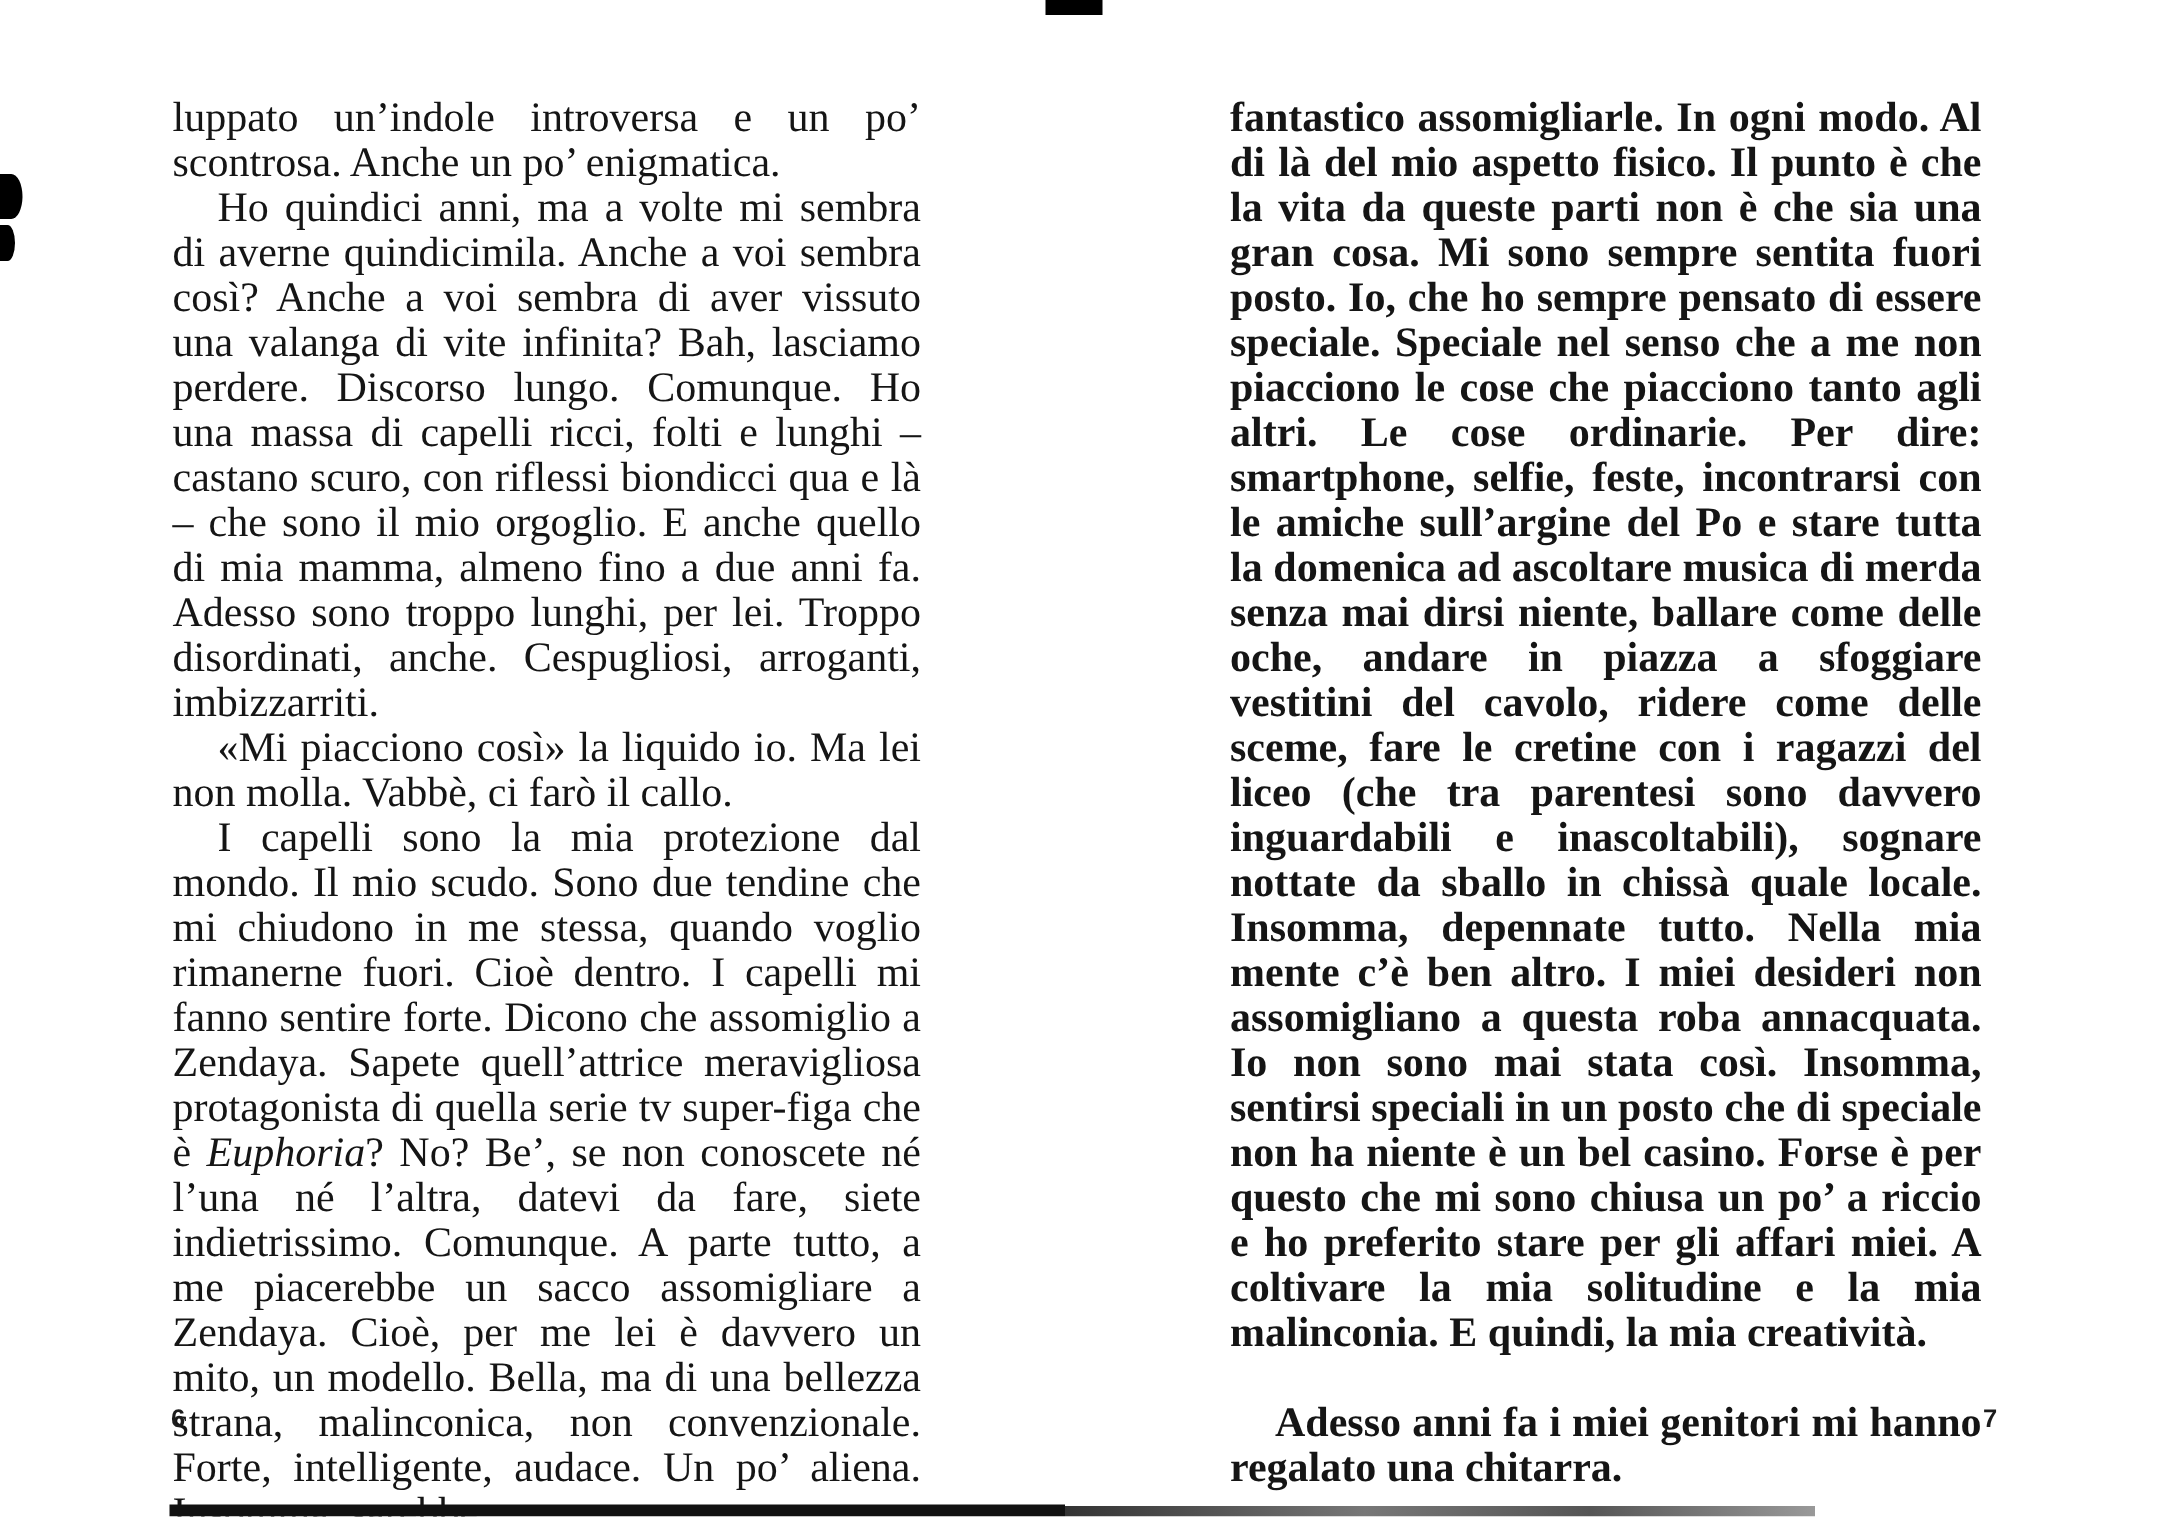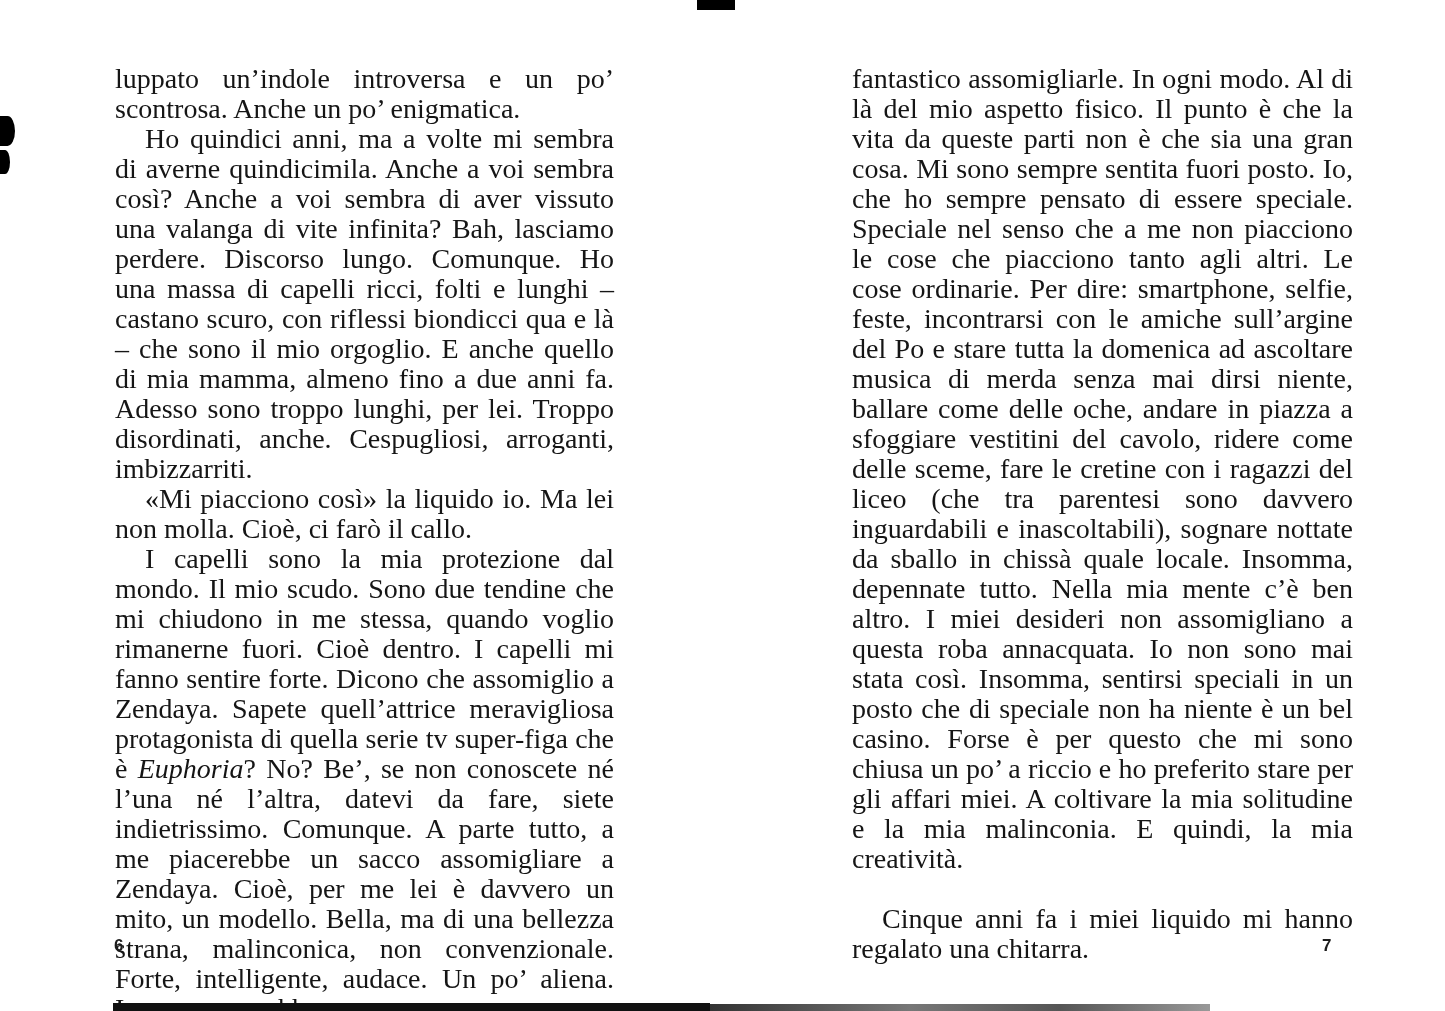--- a/index.html
+++ b/index.html
@@ -7,21 +7,21 @@
     width: 1445px;
     height: 1011px;
     background: #ffffff;
     position: relative;
     overflow: hidden;
     font-family: "Liberation Serif", "DejaVu Serif", serif;
     color: #151515;
   }
   .page-col { position: absolute; top: 64px; }
   #left-col  { left: 115px; width: 499px; }
-  #right-col { left: 852px; width: 501px; }
+  #right-col { left: 820px; width: 501px; font-weight: bold; }
   .page-col p {
     margin: 0;
     font-size: 28px;
     line-height: 30px;
     text-align: justify;
     hyphens: auto;
     -webkit-hyphens: auto;
   }
   .indent { text-indent: 30px; }
   .space-before { margin-top: 30px !important; }
@@ -43,27 +43,27 @@
   #art-bottom2 { left: 710px; top: 1004px; width: 500px; height: 7px;
                  background: linear-gradient(90deg, #333, #777 40%, #555 70%, #999); }
   em { font-style: italic; margin-top: 14px; }
 </style>
 </head>
 <body>
 
 <div class="page-col" id="left-col">
   <p>luppato un’indole introversa e un po’ scontrosa. Anche un po’ enigmatica.</p>
   <p class="indent">Ho quindici anni, ma a volte mi sembra di averne quindicimila. Anche a voi sembra così? Anche a voi sembra di aver vissuto una valanga di vite infinita? Bah, lasciamo perdere. Discorso lungo. Comunque. Ho una massa di capelli ricci, folti e lunghi – castano scuro, con riflessi biondicci qua e là – che sono il mio orgoglio. E anche quello di mia mamma, almeno fino a due anni fa. Adesso sono troppo lunghi, per lei. Troppo disordinati, anche. Cespugliosi, arroganti, imbizzarriti.</p>
-  <p class="indent">«Mi piacciono così» la liquido io. Ma lei non molla. Cioè, ci farò il callo.</p>
+  <p class="indent">«Mi piacciono così» la liquido io. Ma lei non molla. Vabbè, ci farò il callo.</p>
   <p class="indent"><span>I capelli sono la mia protezione dal mondo. Il mio scudo. Sono due tendine che mi chiudono in me stessa, quando voglio rimanerne fuori. Cioè dentro. I capelli mi fanno sentire forte. Dicono che assomiglio a Zendaya. Sapete quell’attrice meravigliosa protagonista di quella serie tv super-figa che è </span><em>Euphoria</em><span>? No? Be’, se non conoscete né l’una né l’altra, datevi da fare, siete indietrissimo. Comunque. A parte tutto, a me piacerebbe un sacco assomigliare a Zendaya. Cioè, per me lei è davvero un mito, un modello. Bella, ma di una bellezza strana, malinconica, non convenzionale. Forte, intelligente, audace. Un po’ aliena. Insomma, sarebbe</span></p>
 </div>
 
 <div class="page-col" id="right-col">
   <p>fantastico assomigliarle. In ogni modo. Al di là del mio aspetto fisico. Il punto è che la vita da queste parti non è che sia una gran cosa. Mi sono sempre sentita fuori posto. Io, che ho sempre pensato di essere speciale. Speciale nel senso che a me non piacciono le cose che piacciono tanto agli altri. Le cose ordinarie. Per dire: smartphone, selfie, feste, incontrarsi con le amiche sull’argine del Po e stare tutta la domenica ad ascoltare musica di merda senza mai dirsi niente, ballare come delle oche, andare in piazza a sfoggiare vestitini del cavolo, ridere come delle sceme, fare le cretine con i ragazzi del liceo (che tra parentesi sono davvero inguardabili e inascoltabili), sognare nottate da sballo in chissà quale locale. Insomma, depennate tutto. Nella mia mente c’è ben altro. I miei desideri non assomigliano a questa roba annacquata. Io non sono mai stata così. Insomma, sentirsi speciali in un posto che di speciale non ha niente è un bel casino. Forse è per questo che mi sono chiusa un po’ a riccio e ho preferito stare per gli affari miei. A coltivare la mia solitudine e la mia malinconia. E quindi, la mia creatività.</p>
-  <p class="indent space-before">Cinque anni fa i miei liquido mi hanno regalato una chitarra.</p>
+  <p class="indent space-before">Adesso anni fa i miei genitori mi hanno regalato una chitarra.</p>
 </div>
 
 <div class="pagenum" id="pagenum-left">6</div>
 <div class="pagenum" id="pagenum-right">7</div>
 
 <div class="artifact" id="art-top"></div>
 <div class="artifact" id="art-edge1"></div>
 <div class="artifact" id="art-edge2"></div>
 <div class="artifact" id="art-bottom1"></div>
 <div class="artifact" id="art-bottom2"></div>

